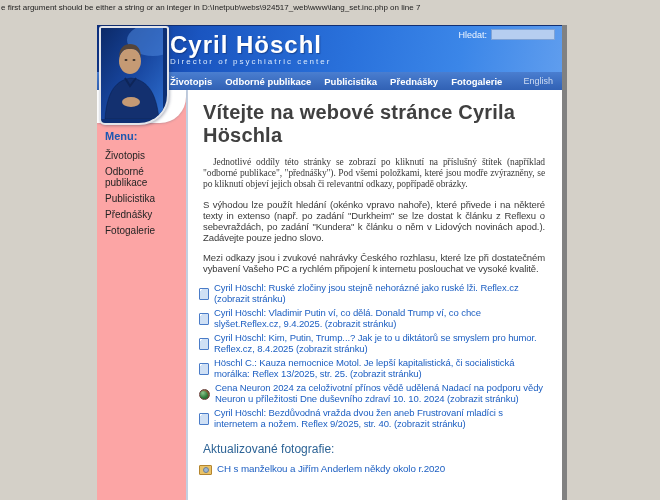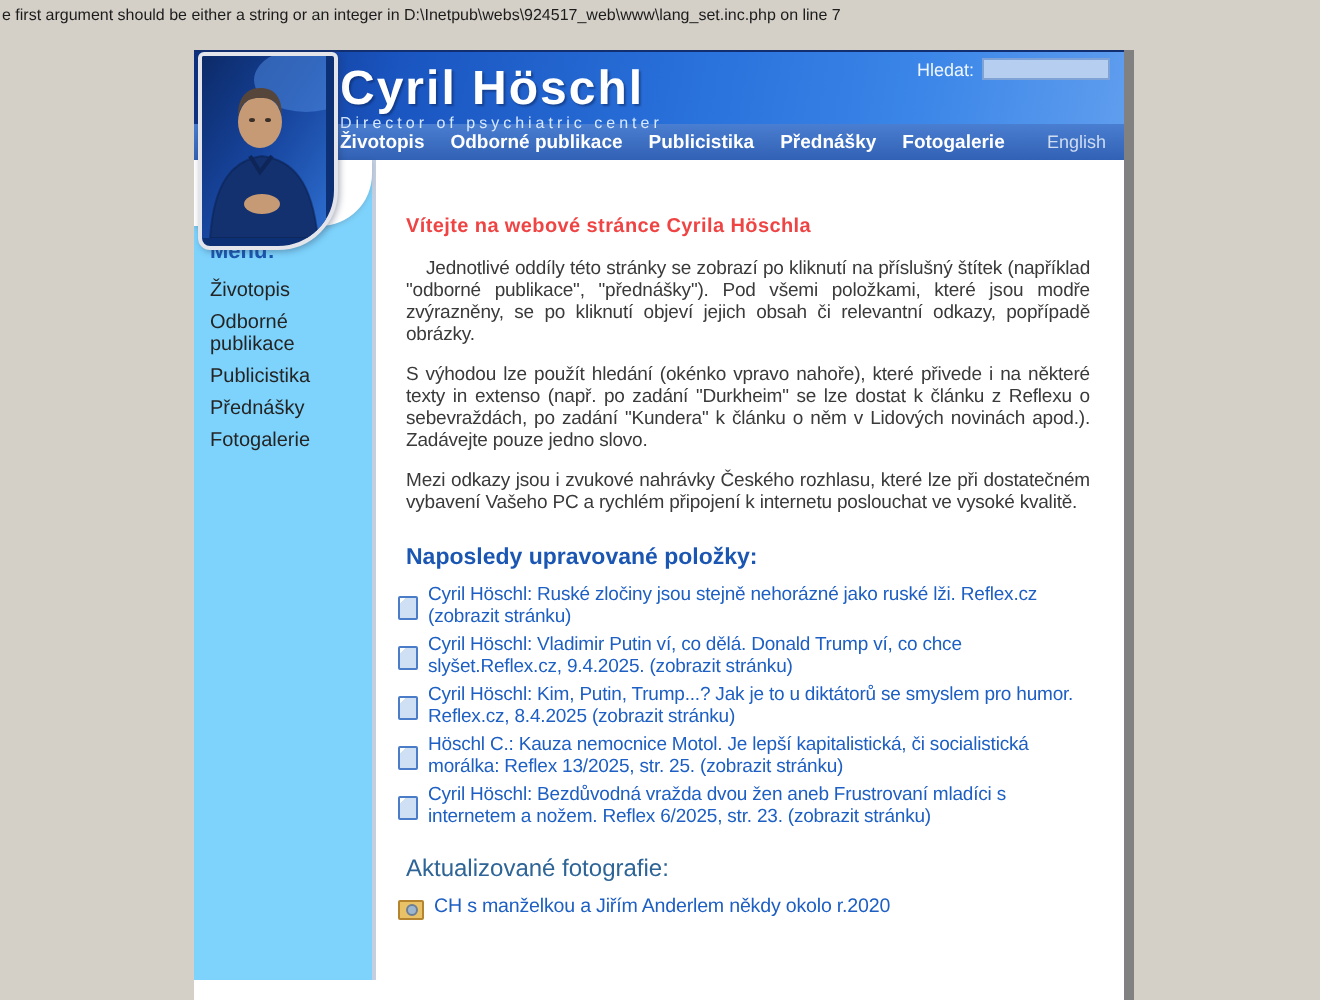--- a/index.html
+++ b/index.html
@@ -11,21 +11,21 @@
   .php-error{
     position:absolute;top:3px;left:1px;
     font-size:8px;color:#1c1c1c;white-space:nowrap;
   }
   .page{
     position:absolute;left:97px;top:25px;width:465px;bottom:0;
     background:#ffffff;border-right:5px solid #818181;overflow:hidden;
   }
   
   .banner{
-    position:relative;height:37px;
+    position:relative;height:47px;
     background:linear-gradient(100deg,#0d3080 0%,#1a55c0 22%,#2a72dc 55%,#3b86e8 78%,#5f9dee 100%);
     border-top:1px solid #122f72;
     box-sizing:border-box;
   }
   .title-block{padding-left:73px;padding-top:7px;}
   .title-block h1{
     margin:0;font-size:24px;line-height:24px;font-weight:bold;color:#ffffff;
     letter-spacing:1px;text-shadow:1px 1px 1px rgba(10,30,80,.45);
   }
   .subtitle{
@@ -46,43 +46,43 @@
   .nav-item{
     font-size:9.5px;font-weight:bold;color:#ffffff;margin-right:13px;
     white-space:nowrap;cursor:pointer;
   }
   .nav-english{
     margin-left:auto;margin-right:9px;font-size:9px;color:#cfdcf2;cursor:pointer;
   }
   
   .body-row{display:flex;height:410px;}
   .sidebar{
-    width:89px;background:#7dd3fc;border-right:2px solid #c3cfe1;
+    width:89px;background:#fca5a5;border-right:2px solid #c3cfe1;
     position:relative;box-sizing:content-box;flex:none;
   }
   .sidebar::before{
     content:"";position:absolute;top:0;left:0;right:0;height:33px;
     background:#ffffff;border-bottom-right-radius:26px;
     box-shadow:0 1px 2px rgba(90,100,120,.25);
   }
   .menu-block{position:relative;padding-top:40px;}
   .menu-title{font-size:11px;font-weight:bold;color:#1c57b0;padding:0 0 6px 8px;}
   .menu-item{font-size:10px;color:#242424;padding:2px 0 3px 8px;cursor:pointer;}
   .main{
     flex:1;background:#ffffff;padding:10px 17px 0 15px;box-sizing:border-box;
     color:#3a3a3a;
   }
   .welcome{
-    margin:18px 0 10px 0;font-size:10px;font-weight:bold;color:#ef4444;letter-spacing:.2px;
+    margin:1px 0 10px 0;font-size:20px;font-weight:bold;color:#404040;letter-spacing:.2px;
   }
   .main p{
     margin:0 0 9px 0;font-size:9.5px;line-height:11px;letter-spacing:-.1px;
     text-align:justify;color:#3a3a3a;
   }
-  .main p.indent{text-indent:10px;}
+  .main p.indent{text-indent:10px;font-family:Liberation Serif, serif;}
   .recent-heading{
     margin:16px 0 8px 0;font-size:11.5px;font-weight:bold;color:#1b57b2;
   }
   ul.link-list{list-style:none;margin:0 0 0 -4px;padding:0;}
   ul.link-list li{
     display:flex;align-items:center;gap:5px;margin-bottom:4px;
   }
   ul.link-list a{
     font-size:9.5px;line-height:10.5px;letter-spacing:-.1px;color:#1d5fc2;
     text-decoration:none;cursor:pointer;
@@ -159,42 +159,45 @@
       </div>
     </div>
 
     <div class="main">
       <h2 class="welcome">Vítejte na webové stránce Cyrila Höschla</h2>
 
       <p class="indent">Jednotlivé oddíly této stránky se zobrazí po kliknutí na příslušný štítek (například "odborné publikace", "přednášky"). Pod všemi položkami, které jsou modře zvýrazněny, se po kliknutí objeví jejich obsah či relevantní odkazy, popřípadě obrázky.</p>
       <p>S výhodou lze použít hledání (okénko vpravo nahoře), které přivede i na některé texty in extenso (např. po zadání "Durkheim" se lze dostat k článku z Reflexu o sebevraždách, po zadání "Kundera" k článku o něm v Lidových novinách apod.). Zadávejte pouze jedno slovo.</p>
       <p>Mezi odkazy jsou i zvukové nahrávky Českého rozhlasu, které lze při dostatečném vybavení Vašeho PC a rychlém připojení k internetu poslouchat ve vysoké kvalitě.</p>
 
-      <h3 class="recent-heading">Naposledy upravované položky:</h3>
 
       <ul class="link-list">
         <li>
           <span class="doc-icon"></span>
           <a>Cyril Höschl: Ruské zločiny jsou stejně nehorázné jako ruské lži. Reflex.cz (zobrazit stránku)</a>
         </li>
         <li>
           <span class="doc-icon"></span>
           <a>Cyril Höschl: Vladimir Putin ví, co dělá. Donald Trump ví, co chce slyšet.Reflex.cz, 9.4.2025. (zobrazit stránku)</a>
         </li>
         <li>
           <span class="doc-icon"></span>
           <a>Cyril Höschl: Kim, Putin, Trump...? Jak je to u diktátorů se smyslem pro humor. Reflex.cz, 8.4.2025 (zobrazit stránku)</a>
         </li>
         <li>
           <span class="doc-icon"></span>
           <a>Höschl C.: Kauza nemocnice Motol. Je lepší kapitalistická, či socialistická morálka: Reflex 13/2025, str. 25. (zobrazit stránku)</a>
         </li>
         <li>
-          <span class="doc-icon"></span>
-          <a>Cyril Höschl: Bezdůvodná vražda dvou žen aneb Frustrovaní mladíci s internetem a nožem. Reflex 6/2025, str. 23. (zobrazit stránku)</a>
+          <span class="globe-icon"></span>
+          <a>Cena Neuron 2024 za celoživotní přínos vědě udělená Nadací na podporu vědy Neuron u příležitosti Dne duševního zdraví 10. 10. 2024 (zobrazit stránku)</a>
+        </li>
+        <li>
+          <span class="doc-icon"></span>
+          <a>Cyril Höschl: Bezdůvodná vražda dvou žen aneb Frustrovaní mladíci s internetem a nožem. Reflex 9/2025, str. 40. (zobrazit stránku)</a>
         </li>
       </ul>
 
       <h3 class="photos-heading">Aktualizované fotografie:</h3>
 
       <ul class="link-list photo-list">
         <li>
           <span class="camera-icon"></span>
           <a>CH s manželkou a Jiřím Anderlem někdy okolo r.2020</a>
         </li>

